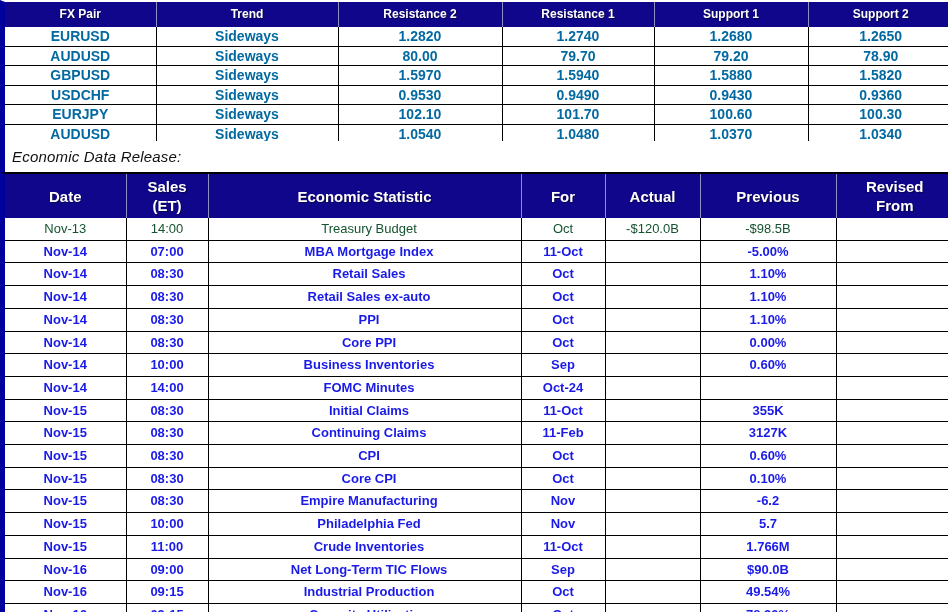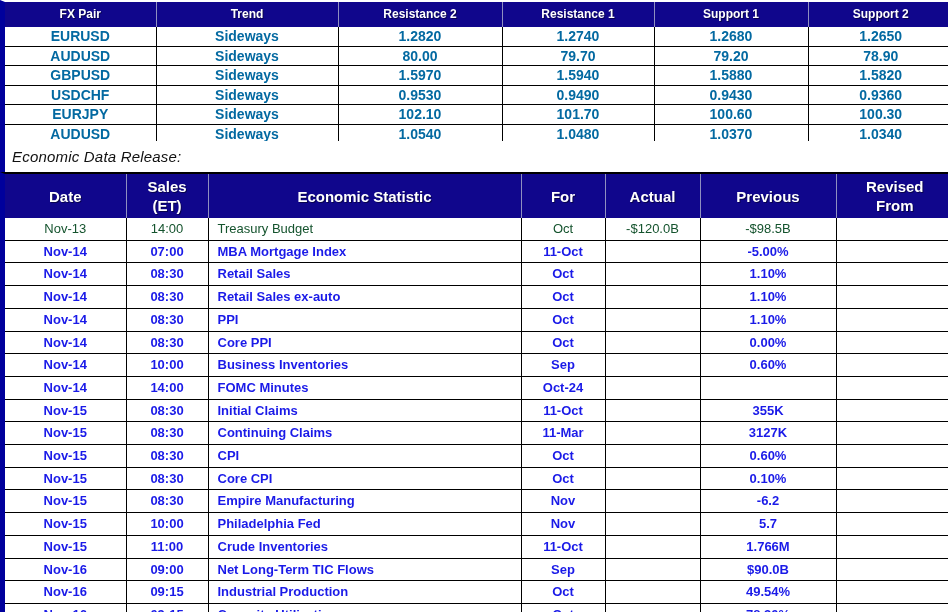--- a/index.html
+++ b/index.html
@@ -112,21 +112,21 @@
     line-height: 21.7px;
     border-right: 1px solid #000000;
     border-bottom: 1px solid #000000;
   }
   .econ-wrap table.grid td:last-child { border-right: none; }
   .econ-wrap table.grid tr.first-data td {
     font-weight: normal;
     color: #14532d;
   }
   .econ-wrap table.grid td.stat {
-    text-align: left;
+    text-align: center;
     padding-left: 9px;
   }
   .econ-wrap table.grid tr:last-child td {
     border-bottom: 2px solid #000000;
   }
 
   .hdr-two-line { display: block; }
 </style>
 </head>
 <body>
@@ -317,21 +317,21 @@
             <td class="stat">Initial Claims</td>
             <td>11-Oct</td>
             <td></td>
             <td>355K</td>
             <td></td>
           </tr>
           <tr>
             <td>Nov-15</td>
             <td>08:30</td>
             <td class="stat">Continuing Claims</td>
-            <td>11-Mar</td>
+            <td>11-Feb</td>
             <td></td>
             <td>3127K</td>
             <td></td>
           </tr>
           <tr>
             <td>Nov-15</td>
             <td>08:30</td>
             <td class="stat">CPI</td>
             <td>Oct</td>
             <td></td>

